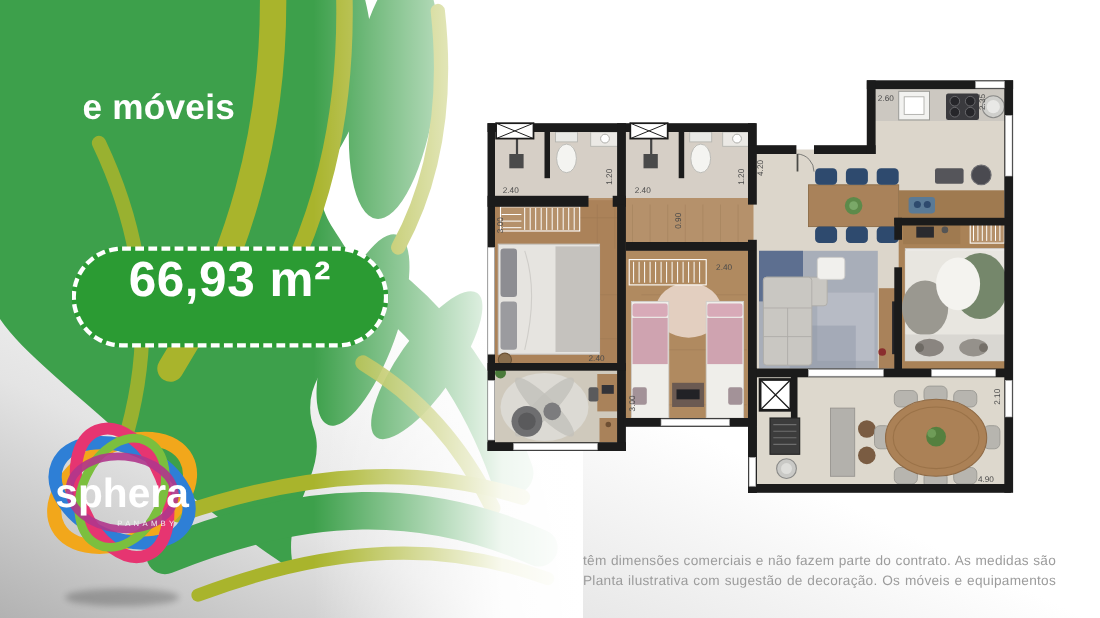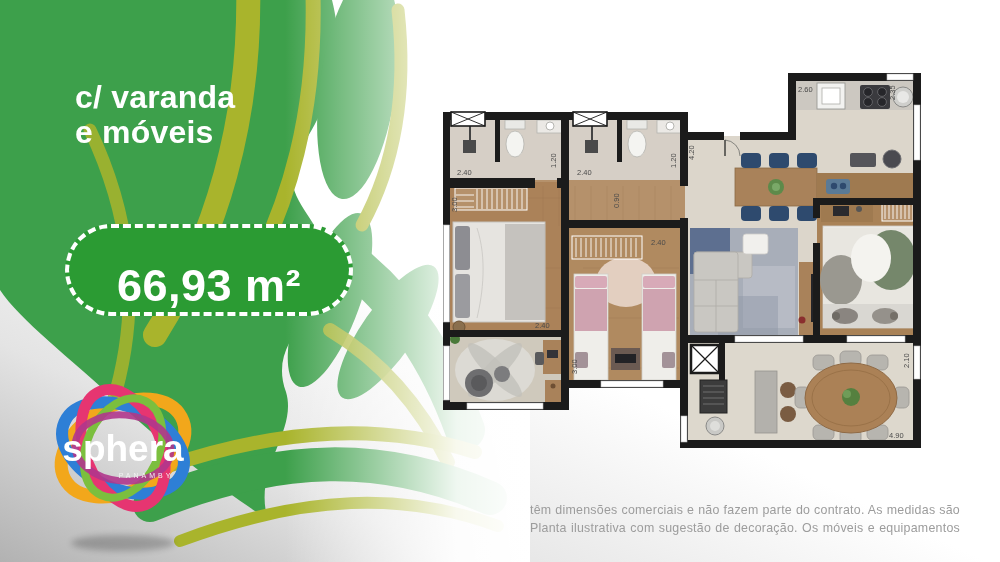--- a/index.html
+++ b/index.html
@@ -13,24 +13,24 @@
   .bg-leaves{position:absolute;left:0;top:0;}
   .headline{
     position:absolute;left:75px;top:80px;
     color:#ffffff;font-weight:700;font-size:32px;line-height:35px;
     letter-spacing:0.2px;
   }
   .area-badge{
     position:absolute;left:65px;top:224px;width:288px;height:92px;
     background:#2b9b33;border:4px dashed #ffffff;border-radius:56px;
     box-sizing:border-box;
-    display:flex;align-items:flex-end;justify-content:center;
+    display:flex;align-items:flex-start;justify-content:center;
     color:#ffffff;font-weight:700;font-size:45px;letter-spacing:0.5px;
   }
-  .logo-wrap{position:absolute;left:38px;top:352px;width:170px;height:205px;}
+  .logo-wrap{position:absolute;left:26px;top:352px;width:170px;height:205px;}
   .plan-wrap{position:absolute;left:443px;top:68px;width:502px;height:412px;}
   .disclaimer{
     position:absolute;left:530px;top:501px;width:430px;
     color:#9c9c9c;font-size:12.4px;line-height:18px;letter-spacing:0.25px;
   }
   .disclaimer .jline{text-align:justify;text-align-last:justify;}
   .plan-dim{font-size:7.5px;fill:#4a4a4a;font-family:"Liberation Sans",sans-serif;}
   .logo-word{font-family:"Liberation Sans",sans-serif;font-weight:700;}
 </style>
 </head>
@@ -69,21 +69,20 @@
       <path d="M345,258 C400,300 440,360 465,430" stroke="#3da04b" stroke-width="40" fill="none" stroke-linecap="round"></path>
       <path d="M330,330 C380,360 420,405 448,462" stroke="#a9b42c" stroke-width="14" fill="none" stroke-linecap="round" opacity="0.9"></path>
       <path d="M150,505 C280,452 385,452 490,498" stroke="#3da04b" stroke-width="34" fill="none" stroke-linecap="round"></path>
       <path d="M162,468 C285,426 385,424 475,452" stroke="#a9b42c" stroke-width="14" fill="none" stroke-linecap="round"></path>
       <path d="M180,541 C305,494 405,492 498,526" stroke="#a9b42c" stroke-width="12" fill="none" stroke-linecap="round"></path>
     </g>
     <rect x="285" y="0" width="245" height="562" fill="url(#fadeR)"></rect>
   </svg>
 
   <div class="headline">
-    <div>c/ varanda</div>
     <div>e móveis</div>
   </div>
 
   <div class="area-badge">
     <span>66,93 m²</span>
   </div>
 
   <div class="logo-wrap">
     <svg width="170" height="205" viewBox="0 0 170 205">
       <ellipse cx="85" cy="191" rx="52" ry="8" fill="#000" opacity="0.22" filter="url(#soft)"></ellipse>

